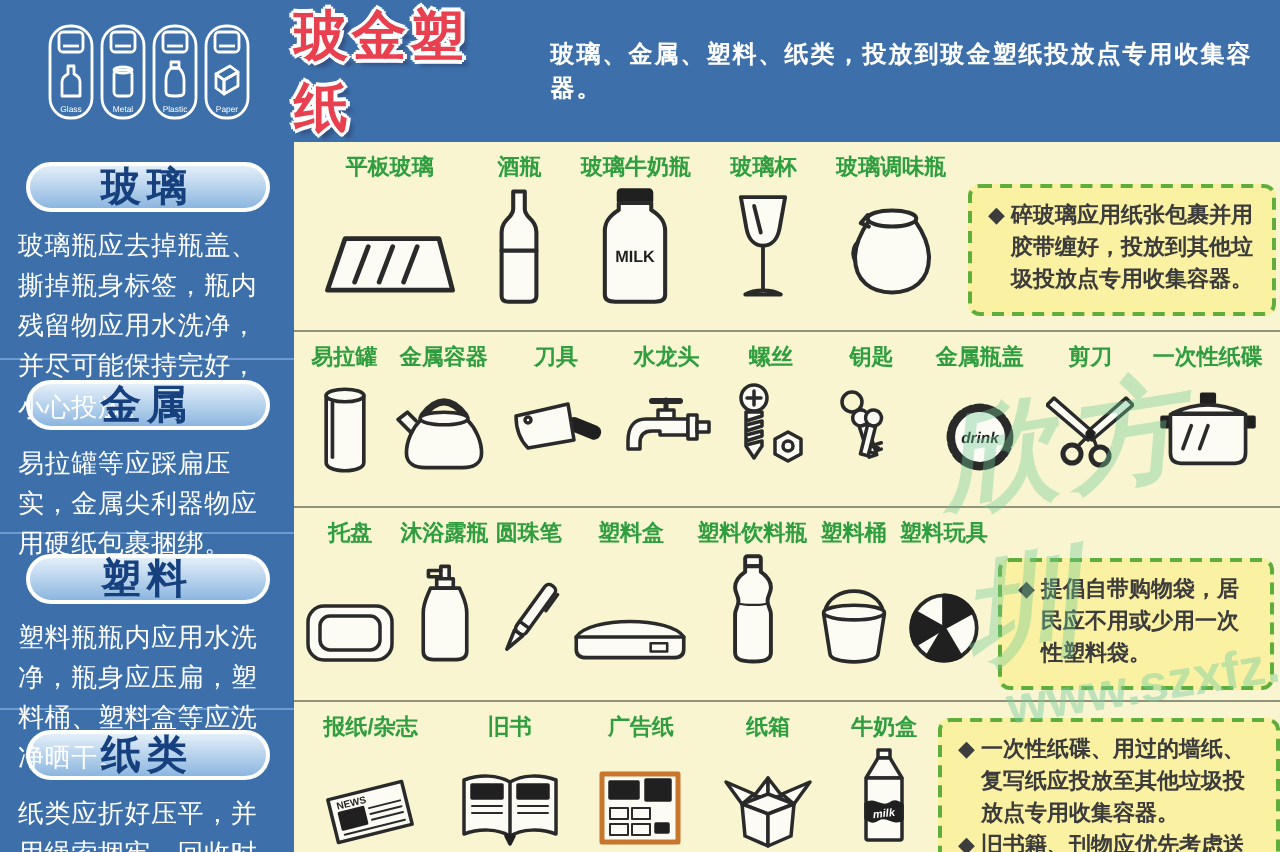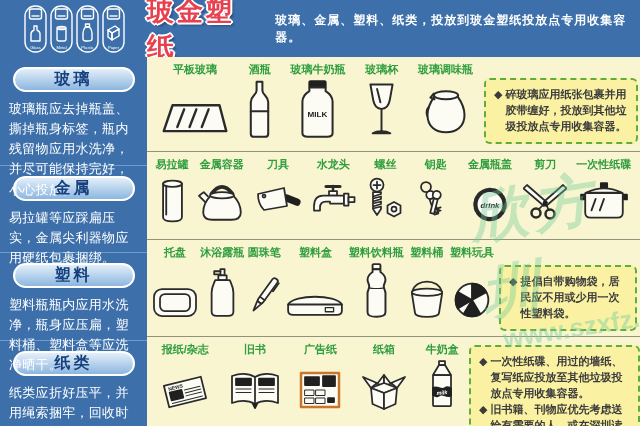--- a/index.html
+++ b/index.html
@@ -1,35 +1,35 @@
 <!DOCTYPE html>
 <html><head>
 <meta charset="utf-8">
 <style>
   * { margin:0; padding:0; box-sizing:border-box; }
   body { font-family:"Liberation Sans","DejaVu Sans",sans-serif; }
   .poster { position:relative; width:640px; height:426px; overflow:hidden; background:#3d70aa; }
 
   
-  .header { display:flex; align-items:center; height:57px; background:#3d70aa; padding-left:24px; }
+  .header { display:flex; align-items:center; height:71px; background:#3d70aa; padding-left:24px; }
   .bins { display:flex; gap:3px; }
   .bin { width:23px; height:50px; }
   .bin svg { display:block; }
   .title { margin-left:22px; font-size:27px; font-weight:bold; letter-spacing:2px; color:#e8404e;
     text-shadow:-2px 0 #fff,2px 0 #fff,0 -2px #fff,0 2px #fff,-1px -1px #fff,1px 1px #fff,1px -1px #fff,-1px 1px #fff,3px 3px 2px rgba(40,40,80,.45); }
   .subtitle { margin-left:16px; font-size:12px; font-weight:bold; color:#ffffff; letter-spacing:1px; }
 
   
   .body { display:flex; height:369px; }
   .sidebar { width:147px; background:#3d70aa; flex:none; }
   .side-section { padding:10px 9px 0 9px; }
   .side-section + .side-section { border-top:1px solid #6e9cd0; }
   .s-glass{height:108px}.s-metal{height:87px}.s-plastic{height:88px}.s-paper{height:86px}
   .pill { width:122px; height:25px; margin:0 auto 7px auto; border:2px solid #fff; border-radius:14px;
-    background:linear-gradient(#e3eff9,#8cb6e0); color:#16407e; font-size:16px; font-weight:bold;
+    background:linear-gradient(#e3eff9,#8cb6e0); color:#16407e; font-size:20px; font-weight:bold;
     display:flex; align-items:center; justify-content:center; letter-spacing:3px;text-align:right; }
   .side-desc { color:#fff; font-size:13px; line-height:1.55; letter-spacing:.3px; }
 
   .content { flex:1; background:#f8f5d0; display:flex; flex-direction:column; position:relative; }
   .row { display:flex; align-items:flex-start; padding:5px 4px 0 4px; }
   .row-b { border-bottom:1px solid #90937a; }
   .r-glass{height:95px}.r-metal{height:88px}.r-plastic{height:97px}.r-paper{height:89px}
   .items { display:flex; justify-content:space-around; align-items:center; }
   .it-glass{width:332px}.it-metal{width:485px}.it-plastic{width:344px}.it-paper{width:316px}
   .item { display:flex; flex-direction:column; align-items:center; }

